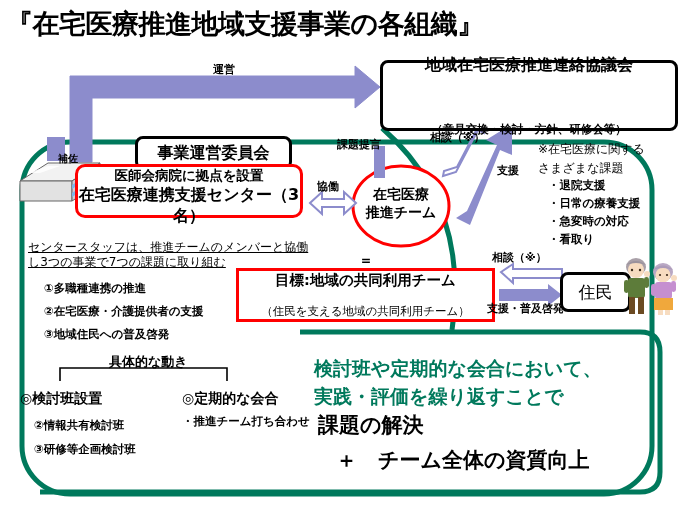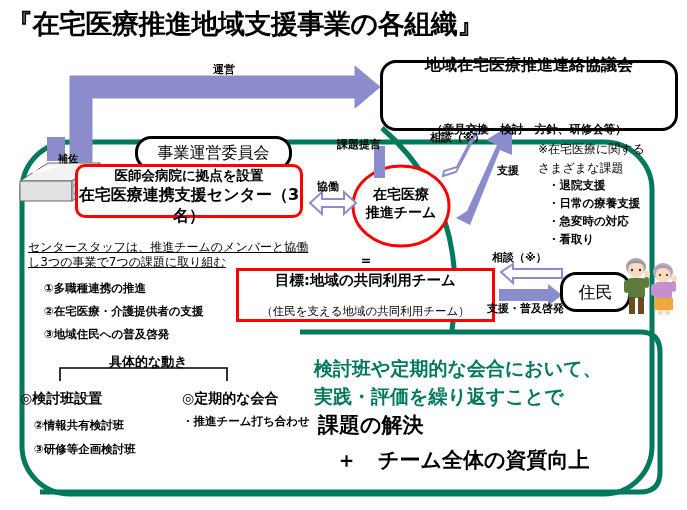--- a/index.html
+++ b/index.html
@@ -7,34 +7,34 @@
        font-family:"DejaVu Sans","Liberation Sans",sans-serif;color:#000;}
   #stage{position:absolute;left:0;top:0;width:687px;height:400px;}
   .abs{position:absolute;}
   svg.layer{position:absolute;left:0;top:0;width:687px;height:510px;overflow:visible;}
   #svg-bg{z-index:1;}
   #svg-arrows{z-index:2;}
   .txt{position:absolute;z-index:5;white-space:nowrap;line-height:1.15;}
 
   .title{left:6px;top:8px;font-size:27px;font-weight:bold;letter-spacing:-0.5px;}
 
-  .box-black{position:absolute;z-index:4;border:3px solid #000;border-radius:16px;
+  .box-black{position:absolute;z-index:4;border:3px solid #000;border-radius:8px;
              background:#fff;display:flex;flex-direction:column;align-items:center;
              justify-content:center;text-align:center;gap:42px;}
   .box-red{position:absolute;z-index:4;border:3px solid #ff0000;border-radius:10px;
            background:#fff;display:flex;flex-direction:column;align-items:center;
            justify-content:space-between;text-align:center;}
   .box-red.sq{border-radius:0;}
 
   .council{left:380px;top:60px;width:292px;height:65px;}
   .council .l1{font-size:16px;font-weight:bold;}
   .council .l2{font-size:11.5px;font-weight:bold;margin-top:1px;}
   .council .l3{font-size:11.5px;font-weight:bold;margin-top:4px;}
 
-  .committee{left:135px;top:136px;width:151px;height:28px;}
+  .committee{left:135px;top:136px;width:151px;height:28px;font-weight:bold;}
   .committee .l1{font-size:16px;}
 
   .center-box{left:75px;top:164px;width:222px;height:48px;z-index:4;}
   .center-box .l1{font-size:13.5px;font-weight:bold;}
   .center-box .l2{font-size:16px;font-weight:bold;}
 
   .goal-box{left:236px;top:268px;width:253px;height:48px;}
   .goal-box .l1{font-size:14.5px;font-weight:bold;}
   .goal-box .l2{font-size:11.5px;margin-top:2px;}
 

